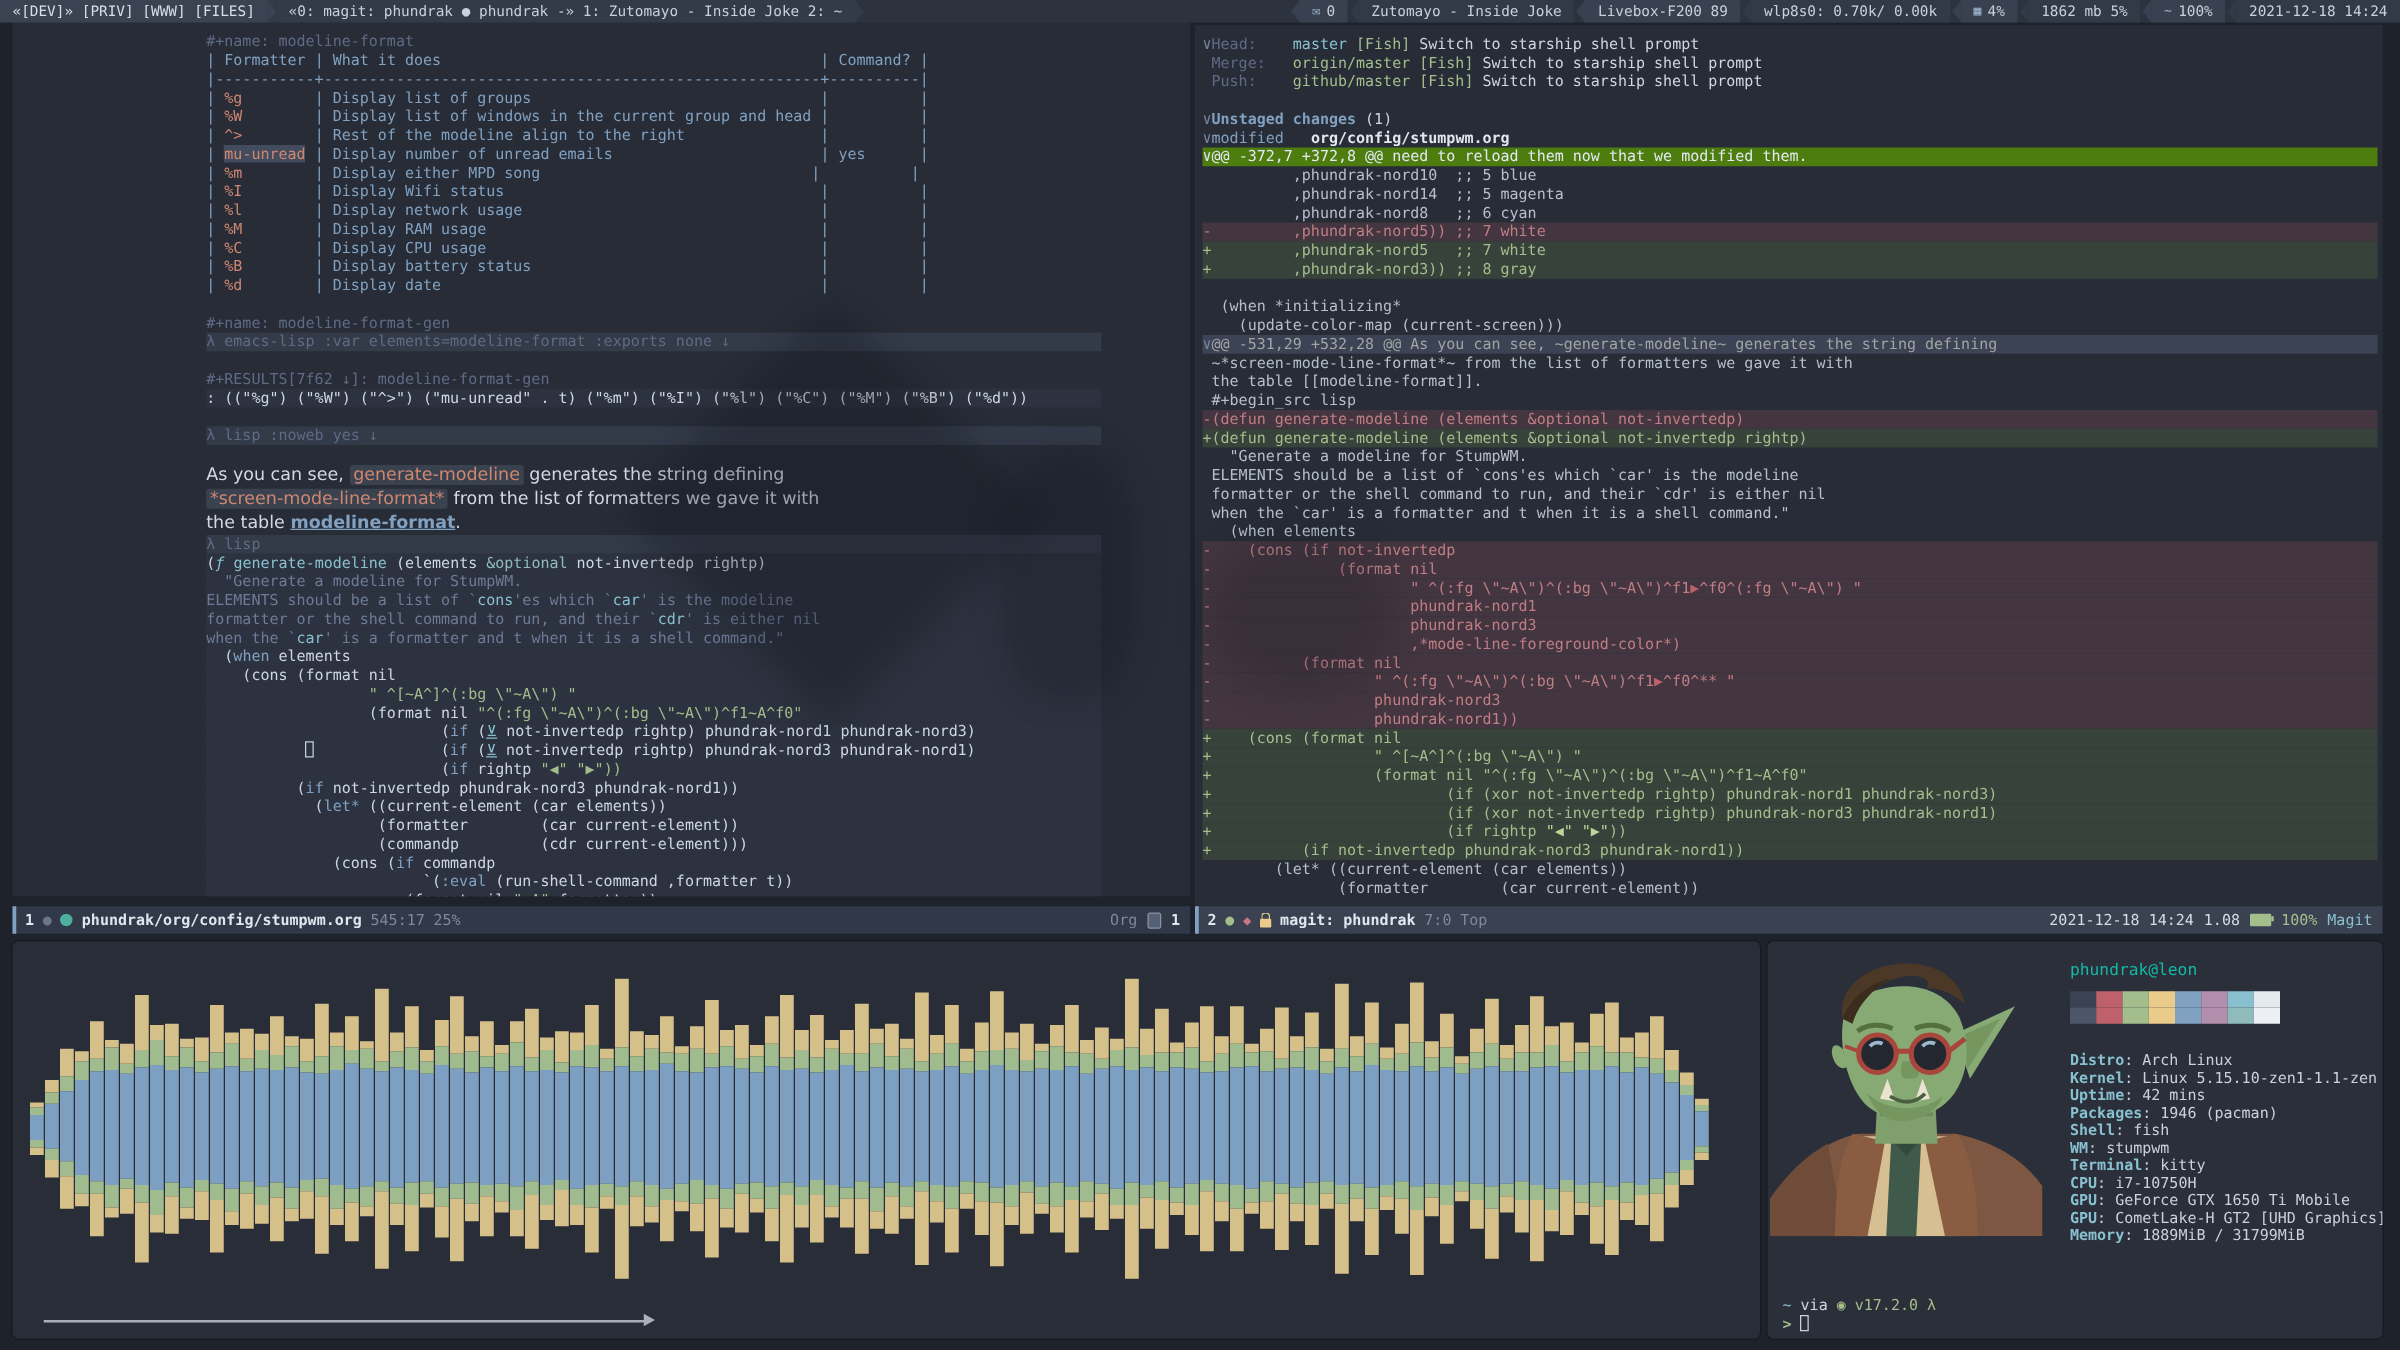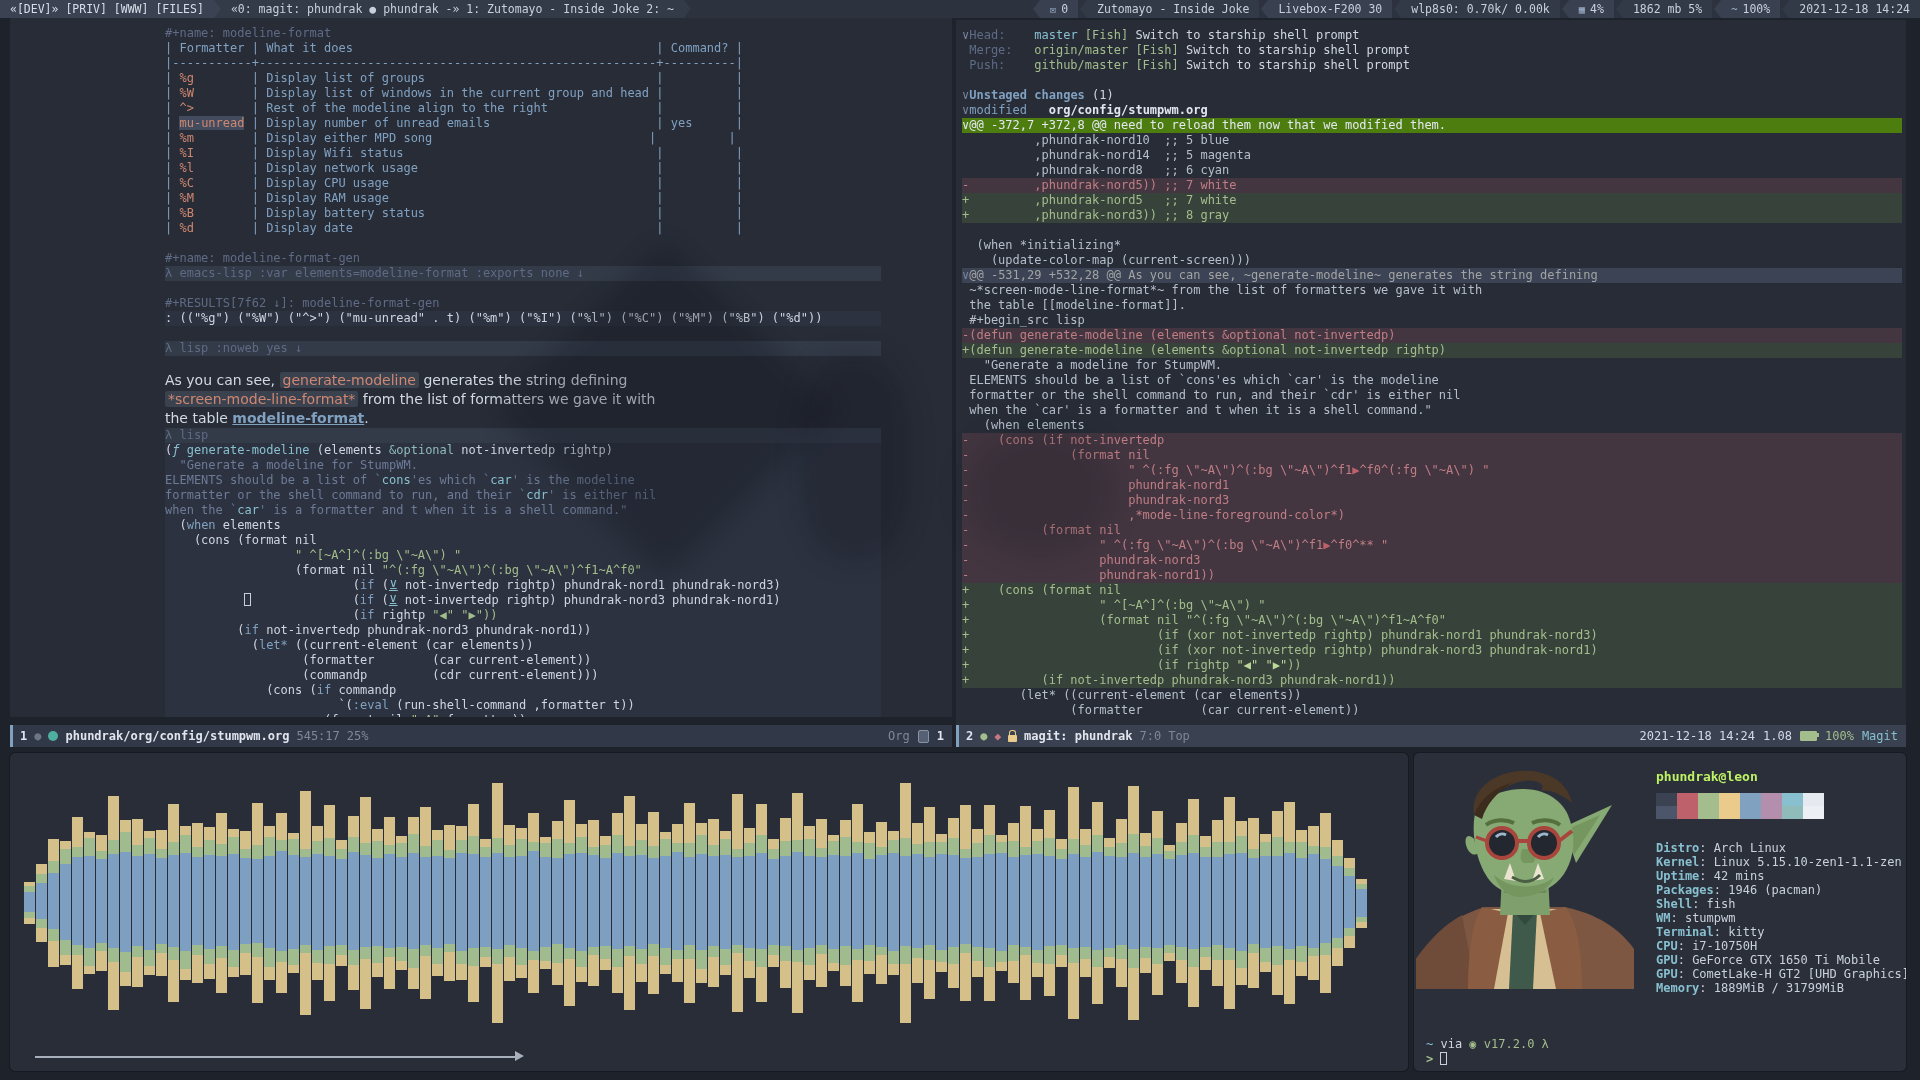--- a/index.html
+++ b/index.html
@@ -74,21 +74,21 @@
   #wave{position:absolute;left:14px;top:30px;right:14px;height:240px;display:flex;align-items:center;overflow:hidden}
   .wfbar{display:flex;flex-direction:column;justify-content:center;width:11px;flex:0 0 11px;margin-right:1px}
   .wf-y{background:#d5c089}.wf-g{background:#a0bc8e}.wf-b{background:#7da0c2}
   .scroll-line{position:absolute;left:25px;top:303px;width:482px;height:1.5px;background:#a7afbd}
   .scroll-arrow{position:absolute;left:505px;top:298px;width:0;height:0;border-left:9px solid #a7afbd;
                 border-top:5.5px solid transparent;border-bottom:5.5px solid transparent}
   #term{position:absolute;left:1414px;top:753px;width:492px;height:318px;background:#2a2f3a;
         border-radius:5px;box-shadow:0 0 0 1px #161a21;overflow:hidden;z-index:2}
   #orc{position:absolute;left:2px;top:10px;width:218px;height:226px}
   .fetch-col{position:absolute;left:242px;top:16px;width:244px}
-  .userhost{color:#bef264;font-weight:bold;font-size:13px;height:18px}
+  .userhost{color:#14b8a6;font-weight:normal;font-size:13px;height:18px}
   #palette{margin-top:6px;width:168px}
   .prow{display:flex;height:13px}
   .sw{width:21px;height:13px}
   #fetchinfo{margin-top:22px}
   .fi-line{height:14px;line-height:14px;font-size:12px;white-space:pre}
   .fi-lab{color:#88c0d0;font-weight:bold}
   .fi-val{color:#c9d1dd}
   #prompt{position:absolute;left:12px;top:284px;font-size:12px}
   .pr-line{height:15px;line-height:15px;white-space:pre}
   .promptch{color:#a3be8c;font-weight:bold}
@@ -107,21 +107,21 @@
     <span class="arr arr1"></span>
     <span class="tb-seg wins">«0: magit: phundrak ● phundrak -» 1: Zutomayo - Inside Joke 2: ~</span>
     <span class="arr arr2"></span>
   </div>
   <div class="tb-right" id="tray">
       <div class="tb-sep"></div>
       <div class="tb-seg tbr"><span class="tb-ic">✉</span><span>0</span></div>
       <div class="tb-sep alt"></div>
       <div class="tb-seg tbr alt"><span>Zutomayo - Inside Joke</span></div>
       <div class="tb-sep"></div>
-      <div class="tb-seg tbr"><span>Livebox-F200 30</span></div>
+      <div class="tb-seg tbr"><span>Livebox-F200 89</span></div>
       <div class="tb-sep alt"></div>
       <div class="tb-seg tbr alt"><span>wlp8s0: 0.70k/ 0.00k</span></div>
       <div class="tb-sep"></div>
       <div class="tb-seg tbr"><span class="tb-ic">▦</span><span>4%</span></div>
       <div class="tb-sep alt"></div>
       <div class="tb-seg tbr alt"><span>1862 mb 5%</span></div>
       <div class="tb-sep"></div>
       <div class="tb-seg tbr"><span class="tb-ic">~</span><span>100%</span></div>
       <div class="tb-sep alt"></div>
       <div class="tb-seg tbr alt"><span>2021-12-18 14:24</span></div>
@@ -133,22 +133,22 @@
       <div class="ln"><span class="sg gray">#+name: modeline-format</span></div>
       <div class="ln"><span class="sg blue">| </span><span class="sg blue">Formatter </span><span class="sg blue">| </span><span class="sg blue">What it does                                          </span><span class="sg blue">| </span><span class="sg blue">Command? </span><span class="sg blue">|</span></div>
       <div class="ln"><span class="sg blue">|-----------+-------------------------------------------------------+----------|</span></div>
       <div class="ln"><span class="sg blue">| </span><span class="sg orange">%g        </span><span class="sg blue">| </span><span class="sg blue">Display list of groups                                </span><span class="sg blue">| </span><span class="sg blue">         </span><span class="sg blue">|</span></div>
       <div class="ln"><span class="sg blue">| </span><span class="sg orange">%W        </span><span class="sg blue">| </span><span class="sg blue">Display list of windows in the current group and head </span><span class="sg blue">| </span><span class="sg blue">         </span><span class="sg blue">|</span></div>
       <div class="ln"><span class="sg blue">| </span><span class="sg orange">^&gt;        </span><span class="sg blue">| </span><span class="sg blue">Rest of the modeline align to the right               </span><span class="sg blue">| </span><span class="sg blue">         </span><span class="sg blue">|</span></div>
       <div class="ln"><span class="sg blue">| </span><span class="sg hlword">mu-unread</span><span class="sg fg"> </span><span class="sg blue">| </span><span class="sg blue">Display number of unread emails                       </span><span class="sg blue">| </span><span class="sg blue">yes      </span><span class="sg blue">|</span></div>
       <div class="ln"><span class="sg blue">| </span><span class="sg orange">%m        </span><span class="sg blue">| </span><span class="sg blue">Display either MPD song                              </span><span class="sg blue">| </span><span class="sg blue">         </span><span class="sg blue">|</span></div>
       <div class="ln"><span class="sg blue">| </span><span class="sg orange">%I        </span><span class="sg blue">| </span><span class="sg blue">Display Wifi status                                   </span><span class="sg blue">| </span><span class="sg blue">         </span><span class="sg blue">|</span></div>
       <div class="ln"><span class="sg blue">| </span><span class="sg orange">%l        </span><span class="sg blue">| </span><span class="sg blue">Display network usage                                 </span><span class="sg blue">| </span><span class="sg blue">         </span><span class="sg blue">|</span></div>
+      <div class="ln"><span class="sg blue">| </span><span class="sg orange">%M        </span><span class="sg blue">| </span><span class="sg blue">Display RAM usage                                     </span><span class="sg blue">| </span><span class="sg blue">         </span><span class="sg blue">|</span></div>
       <div class="ln"><span class="sg blue">| </span><span class="sg orange">%C        </span><span class="sg blue">| </span><span class="sg blue">Display CPU usage                                     </span><span class="sg blue">| </span><span class="sg blue">         </span><span class="sg blue">|</span></div>
-      <div class="ln"><span class="sg blue">| </span><span class="sg orange">%M        </span><span class="sg blue">| </span><span class="sg blue">Display RAM usage                                     </span><span class="sg blue">| </span><span class="sg blue">         </span><span class="sg blue">|</span></div>
       <div class="ln"><span class="sg blue">| </span><span class="sg orange">%B        </span><span class="sg blue">| </span><span class="sg blue">Display battery status                                </span><span class="sg blue">| </span><span class="sg blue">         </span><span class="sg blue">|</span></div>
       <div class="ln"><span class="sg blue">| </span><span class="sg orange">%d        </span><span class="sg blue">| </span><span class="sg blue">Display date                                          </span><span class="sg blue">| </span><span class="sg blue">         </span><span class="sg blue">|</span></div>
       <div class="ln"></div>
       <div class="ln"><span class="sg gray">#+name: modeline-format-gen</span></div>
       <div class="ln blockhdr"><span class="sg gray">λ emacs-lisp :var elements=modeline-format :exports none ↓</span></div>
       <div class="ln"></div>
       <div class="ln"><span class="sg gray">#+RESULTS[7f62 ↓]: modeline-format-gen</span></div>
       <div class="ln blockbg"><span class="sg fg">: (("%g") ("%W") ("^&gt;") ("mu-unread" . t) ("%m") ("%I") ("%l") ("%C") ("%M") ("%B") ("%d"))</span></div>
       <div class="ln"></div>
       <div class="ln blockhdr"><span class="sg gray">λ lisp :noweb yes ↓</span></div>

